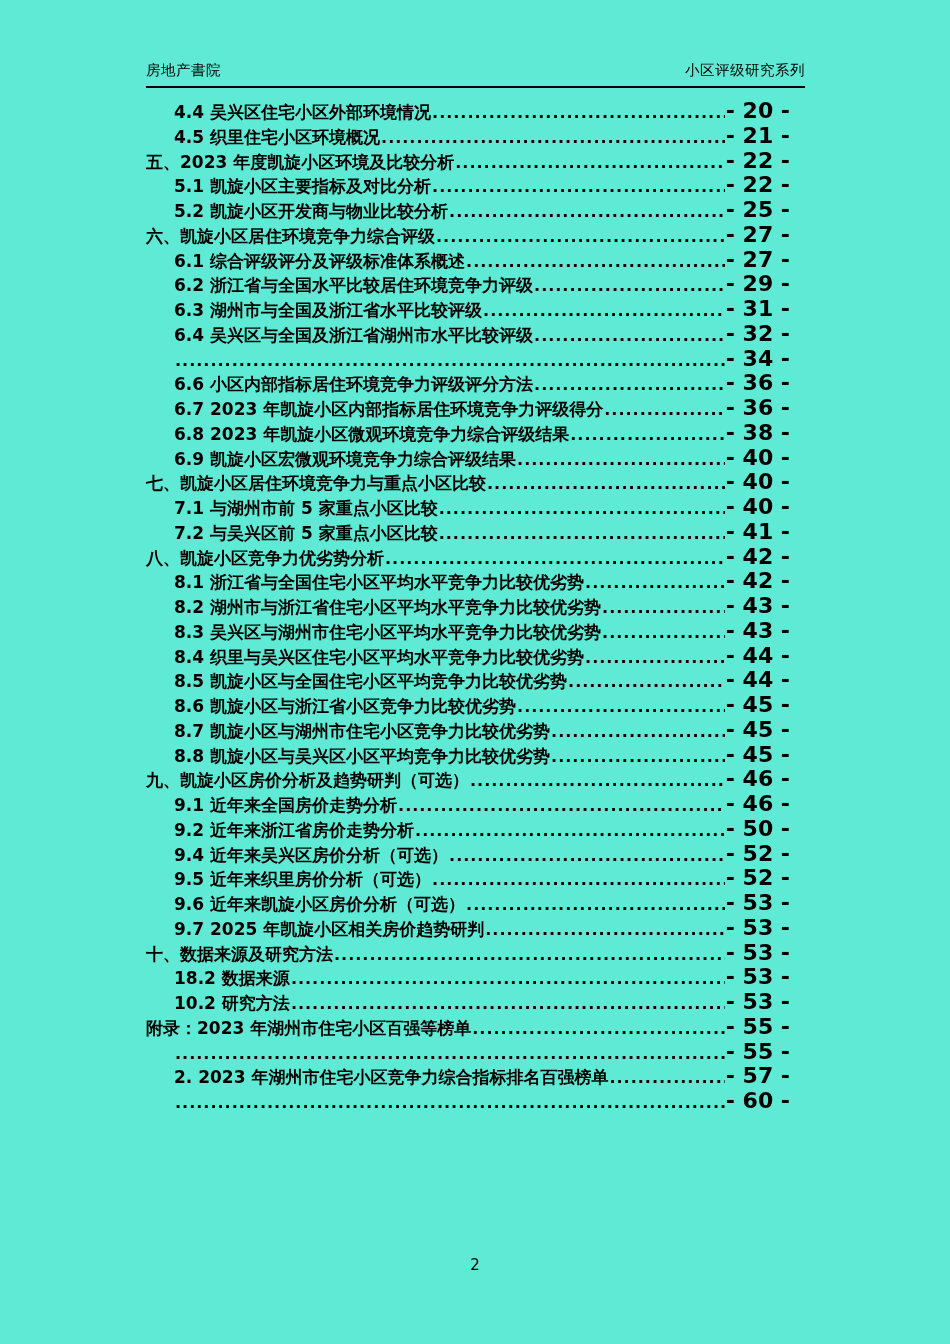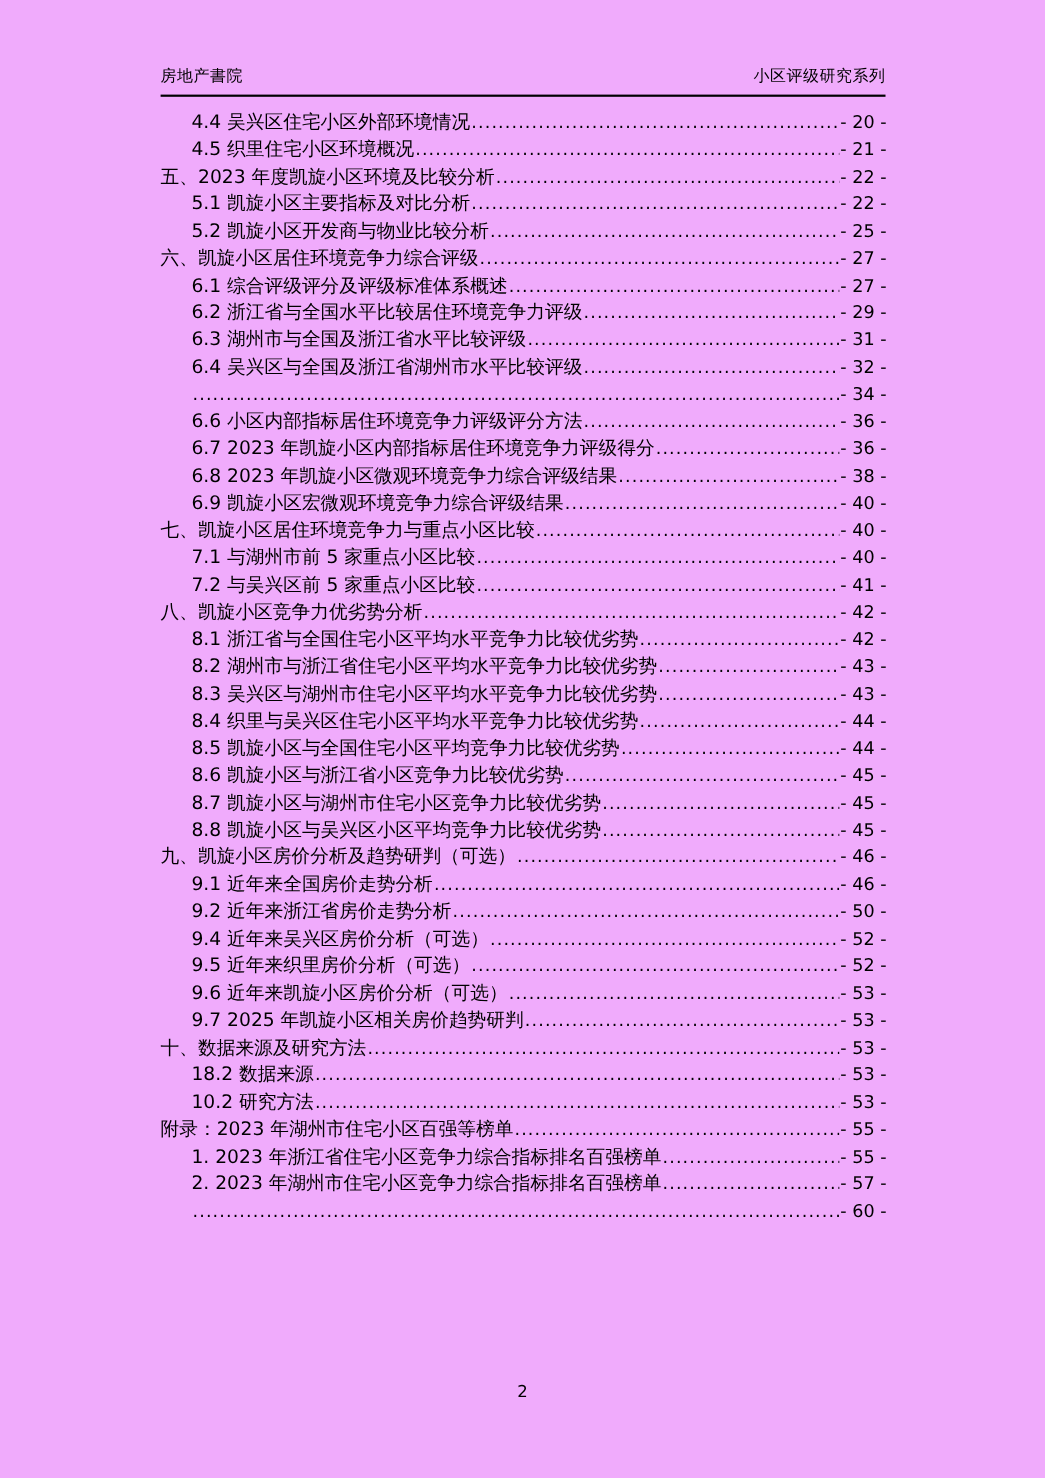--- a/index.html
+++ b/index.html
@@ -4,21 +4,21 @@
 <style>
   html, body {
     margin: 0;
     padding: 0;
     background: #ffffff;
   }
   .page {
     position: relative;
     width: 950px;
     height: 1344px;
-    background: #f0abfc;
+    background: #5eead4;
     color: #000000;
     font-family: "DejaVu Sans", sans-serif;
     overflow: hidden;
   }
   .header {
     position: absolute;
     left: 146px;
     right: 145px;
     top: 61px;
     display: flex;
@@ -32,22 +32,23 @@
     position: absolute;
     left: 146px;
     right: 145px;
     top: 86px;
     height: 2px;
     background: #000000;
   }
   .toc {
     position: absolute;
     left: 146px;
-    right: 144px;
+    right: 160px;
     top: 99px;
+    font-weight: bold;
   }
   .toc-row {
     display: flex;
     align-items: baseline;
     height: 24.75px;
     line-height: 24.75px;
     font-size: 17px;
     white-space: nowrap;
   }
   .toc-row.sub {
@@ -63,21 +64,21 @@
     min-width: 8px;
   }
   .toc-leader::after {
     content: "................................................................................................................................................................";
     letter-spacing: 1px;
     font-size: 16px;
     color: #000000;
   }
   .toc-page {
     flex: 0 0 auto;
-    font-size: 16px;
+    font-size: 22px;
     text-align: right;
   }
   .footer {
     position: absolute;
     left: 0;
     right: 0;
     top: 1256px;
     text-align: center;
     font-size: 15px;
   }
@@ -278,21 +279,20 @@
         <span class="toc-text">10.2 研究方法</span>
         <span class="toc-leader"></span>
         <span class="toc-page">- 53 -</span>
       </div>
       <div class="toc-row top">
         <span class="toc-text">附录：2023 年湖州市住宅小区百强等榜单</span>
         <span class="toc-leader"></span>
         <span class="toc-page">- 55 -</span>
       </div>
       <div class="toc-row sub">
-        <span class="toc-text">1. 2023 年浙江省住宅小区竞争力综合指标排名百强榜单</span>
         <span class="toc-leader"></span>
         <span class="toc-page">- 55 -</span>
       </div>
       <div class="toc-row sub">
         <span class="toc-text">2. 2023 年湖州市住宅小区竞争力综合指标排名百强榜单</span>
         <span class="toc-leader"></span>
         <span class="toc-page">- 57 -</span>
       </div>
       <div class="toc-row sub">
         <span class="toc-leader"></span>

